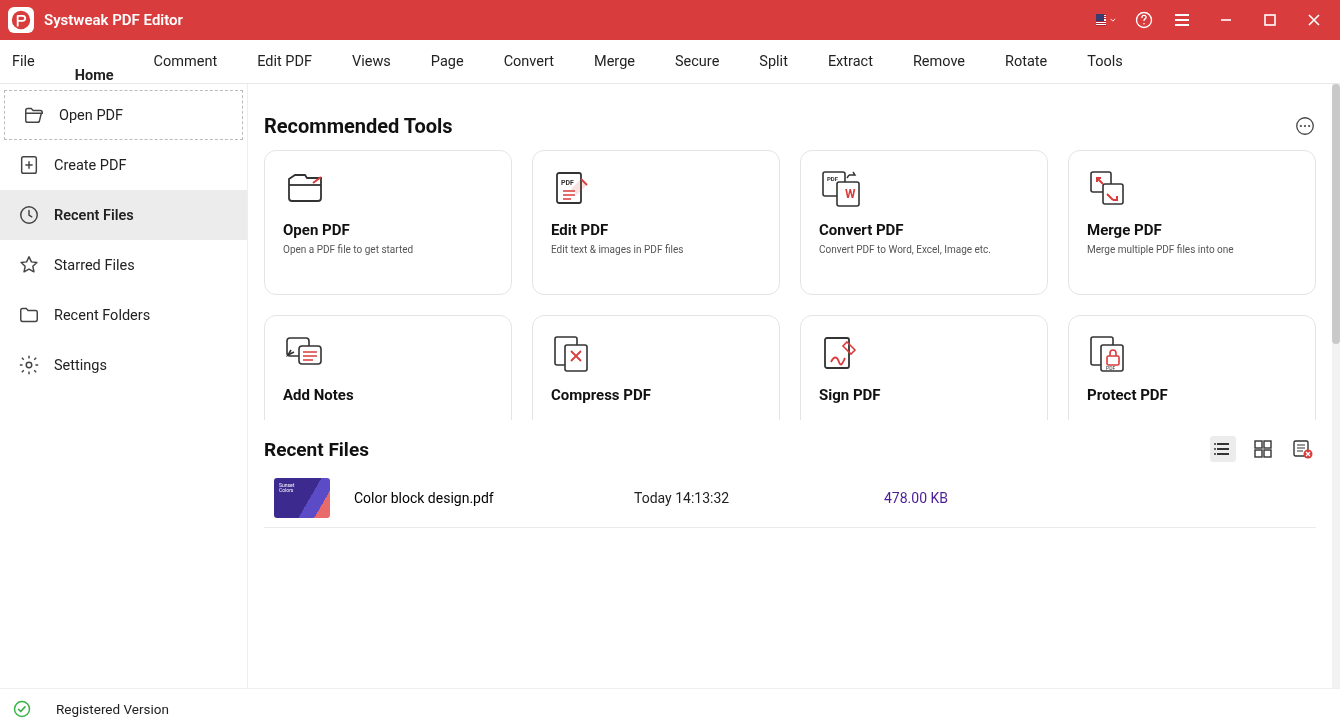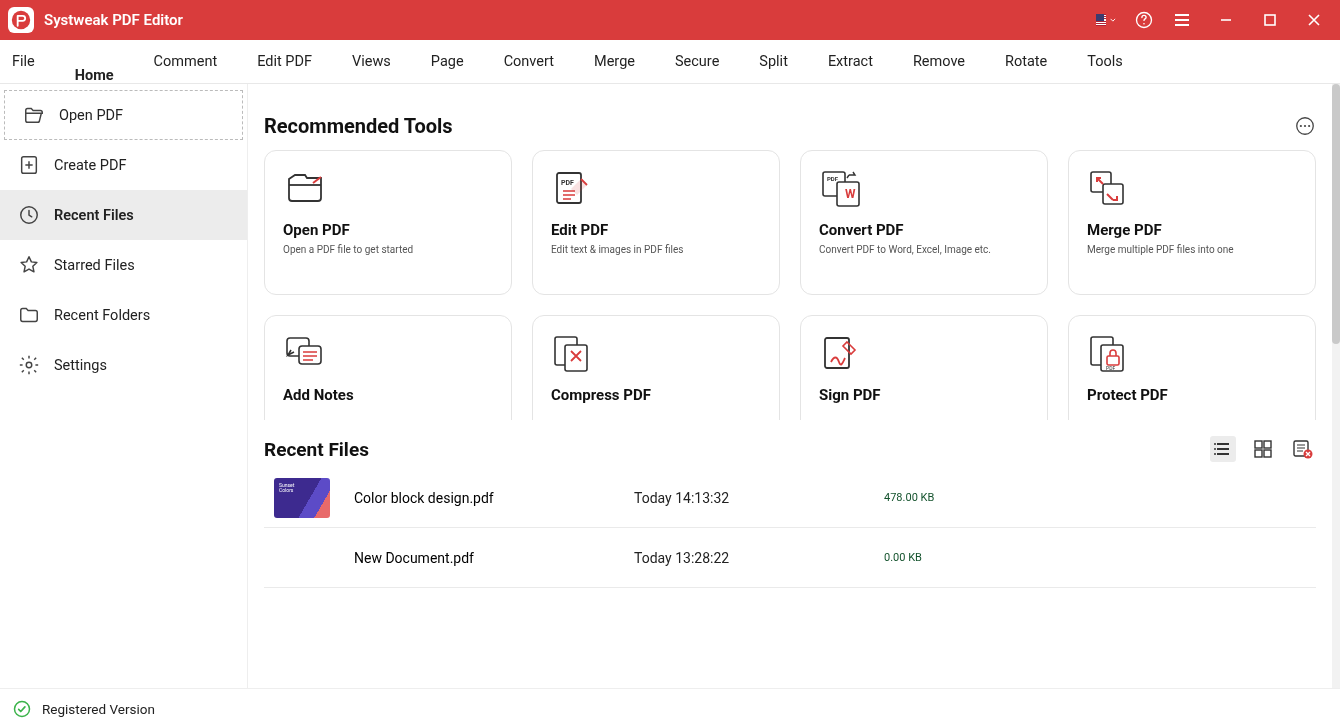--- a/index.html
+++ b/index.html
@@ -46,23 +46,23 @@
 .rf-head .rf-actions { display: flex; gap: 14px; align-items: center; }
 .rf-actions .act { width: 26px; height: 26px; display: flex; align-items: center; justify-content: center; cursor: pointer; border-radius: 3px; }
 .rf-actions .act.active { background: #ececec; }
 
 .rf-list { margin-left: 16px; }
 .rf-row { display: grid; grid-template-columns: 90px 280px 250px 1fr; align-items: center; height: 60px; border-bottom: 1px solid #eaeaea; cursor: pointer; }
 .rf-thumb { width: 56px; height: 40px; border-radius: 3px; background: linear-gradient(120deg, #3d2a8f 0 60%, #5c4bc7 60% 80%, #e86a6a 80% 100%); position: relative; margin-left: 10px; }
 .rf-thumb::after { content: 'Sunset\A Colors'; white-space: pre; position: absolute; top: 5px; left: 5px; font-size: 5px; color: #fff; line-height: 1.1; }
 .rf-name { font-size: 14px; color: #000000; }
 .rf-time { font-size: 14px; color: #222; }
-.rf-size { font-size: 11px; color: #14532d; }
-
-.statusbar { height: 40px; border-top: 1px solid #eee; display: flex; align-items: center; padding: 0 12px; gap: 10px; position: fixed; bottom: 0; left: 0; right: 0; background: #fff; }
+.rf-size { font-size: 14px; color: #4c1d95; }
+
+.statusbar { height: 40px; border-top: 1px solid #eee; display: flex; align-items: center; padding: 0 12px; gap: 24px; position: fixed; bottom: 0; left: 0; right: 0; background: #fff; }
 .statusbar .check { width: 20px; height: 20px; }
 .statusbar .txt { font-size: 13.5px; color: #222; }
 
 .scrollbar-track { position: fixed; right: 0; top: 84px; width: 8px; bottom: 40px; background: #f2f2f2; }
 .scrollbar-thumb { position: absolute; top: 0; left: 0; right: 0; height: 260px; background: #c9c9c9; border-radius: 4px; }
 </style>
 </head>
 <body>
 
 <div class="titlebar">
@@ -314,26 +314,20 @@
       </div>
     </div>
 
     <div class="rf-list">
       <div class="rf-row">
         <div class="rf-thumb"></div>
         <div class="rf-name">Color block design.pdf</div>
         <div class="rf-time">Today 14:13:32</div>
         <div class="rf-size">478.00 KB</div>
       </div>
-      <div class="rf-row">
-        <div></div>
-        <div class="rf-name">New Document.pdf</div>
-        <div class="rf-time">Today 13:28:22</div>
-        <div class="rf-size">0.00 KB</div>
-      </div>
     </div>
   </div>
 </div>
 
 <div class="scrollbar-track">
   <div class="scrollbar-thumb"></div>
 </div>
 
 <div class="statusbar">
   <span class="check"><svg width="20" height="20" viewBox="0 0 24 24">

